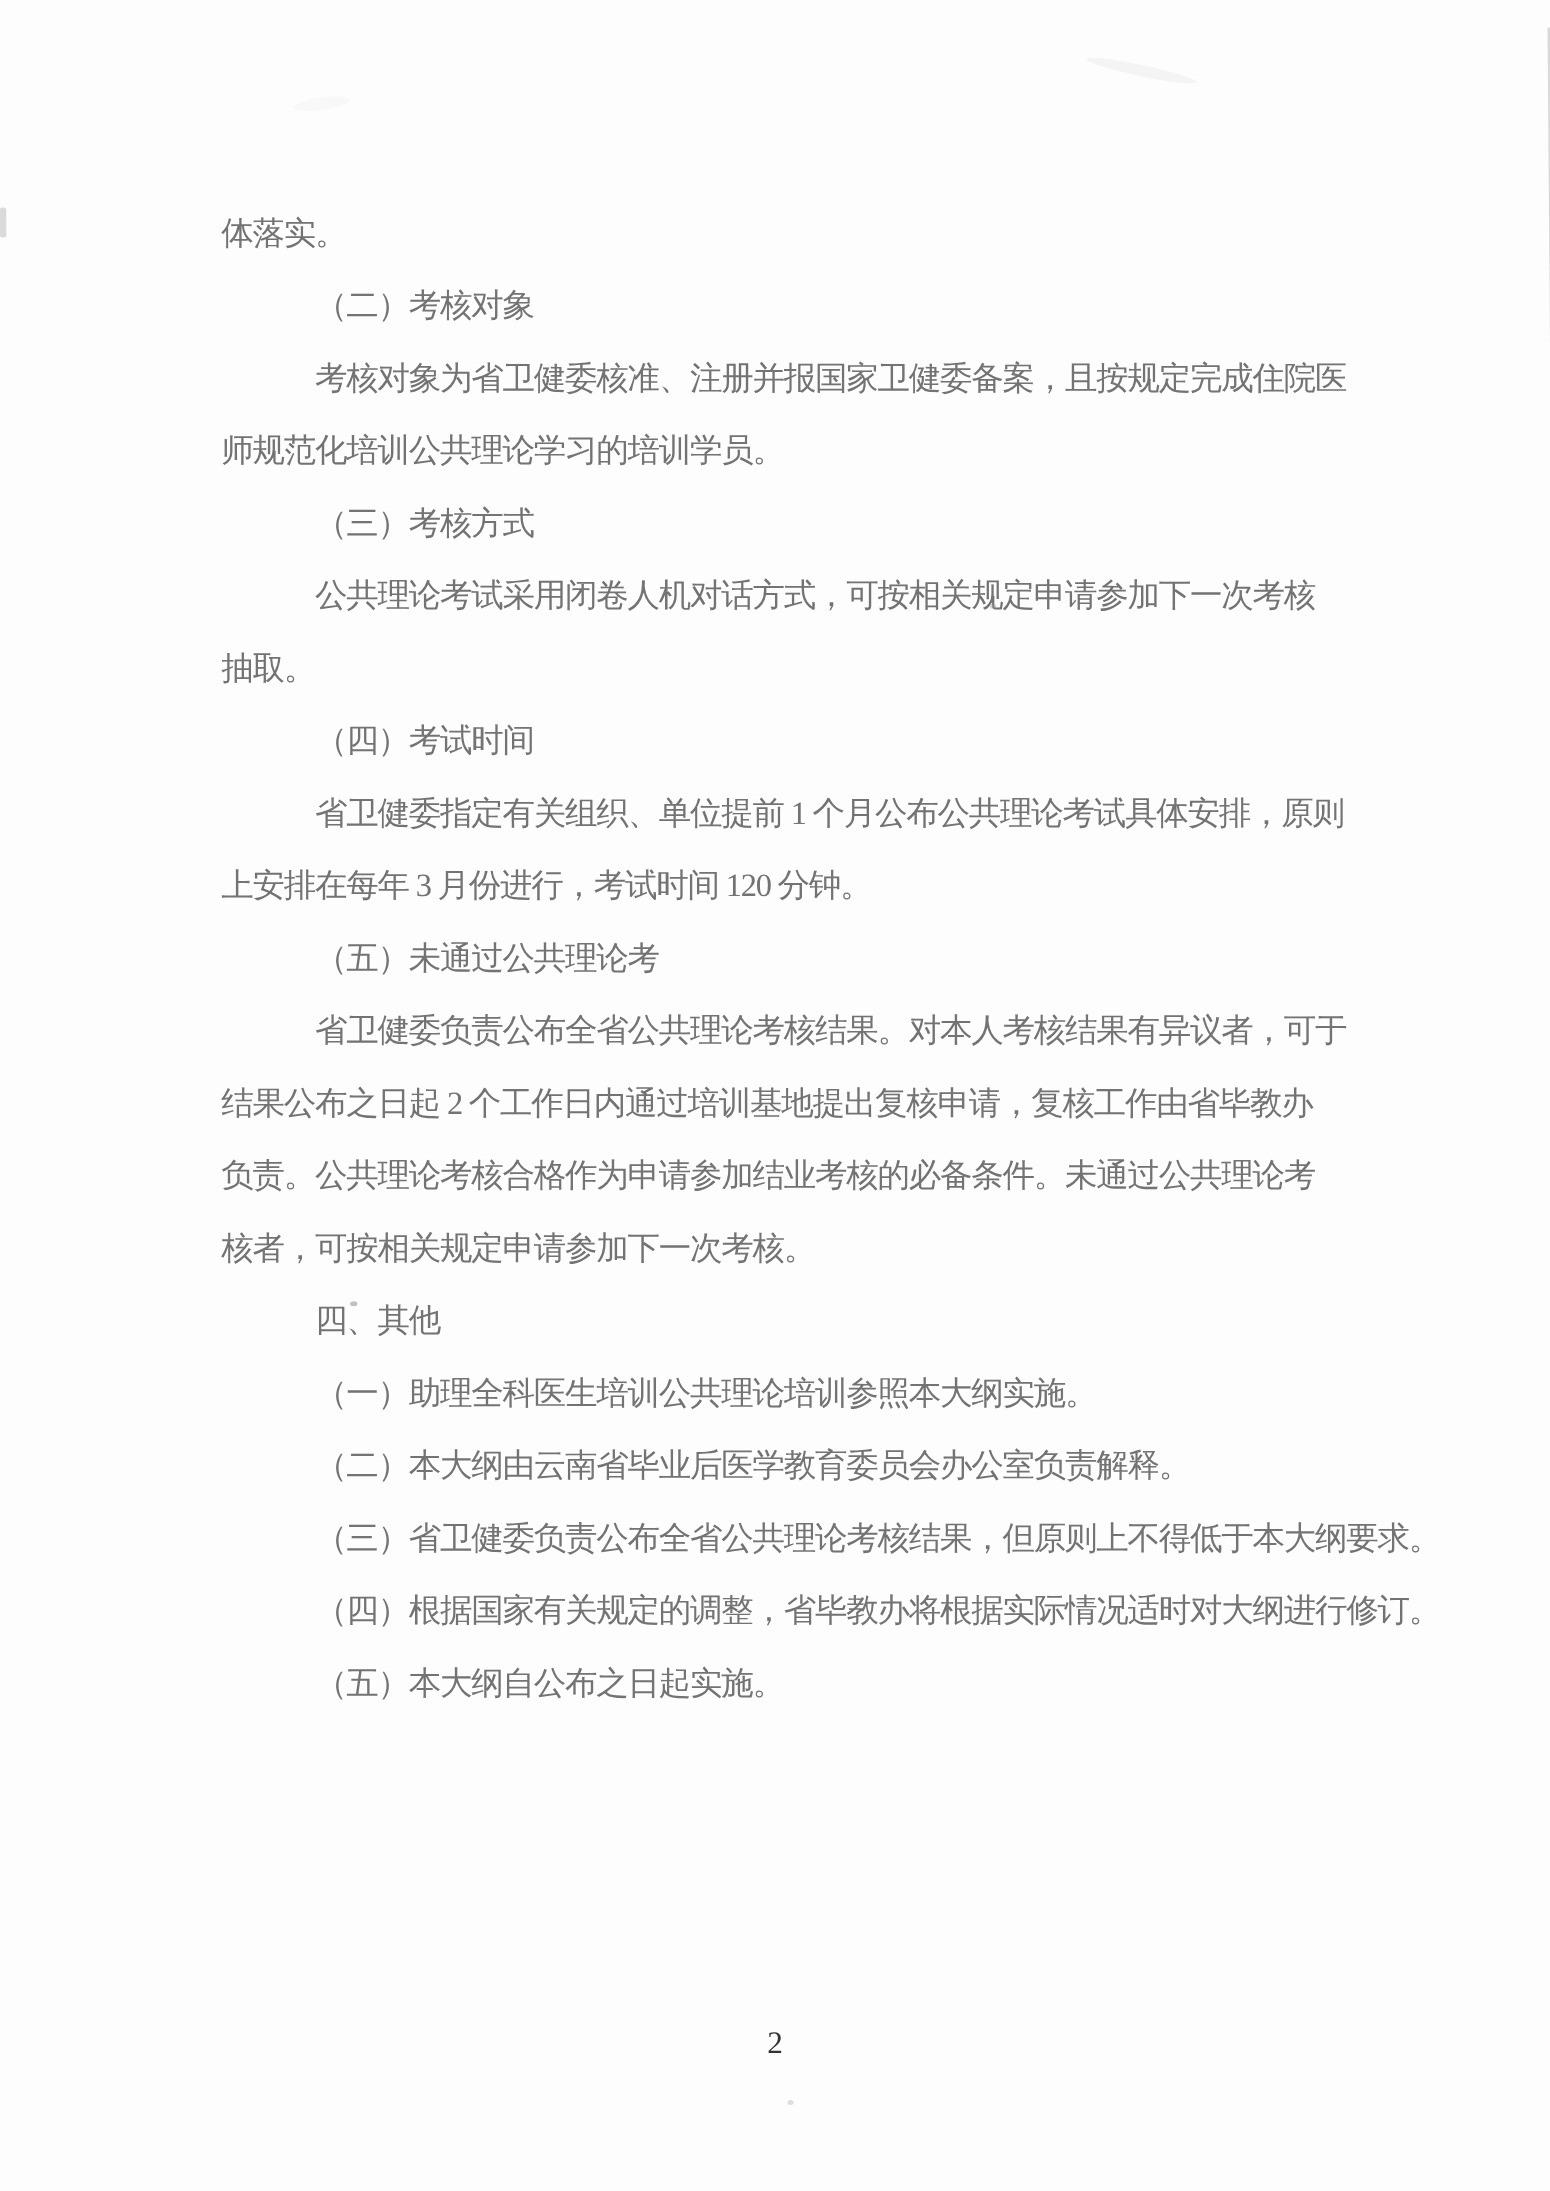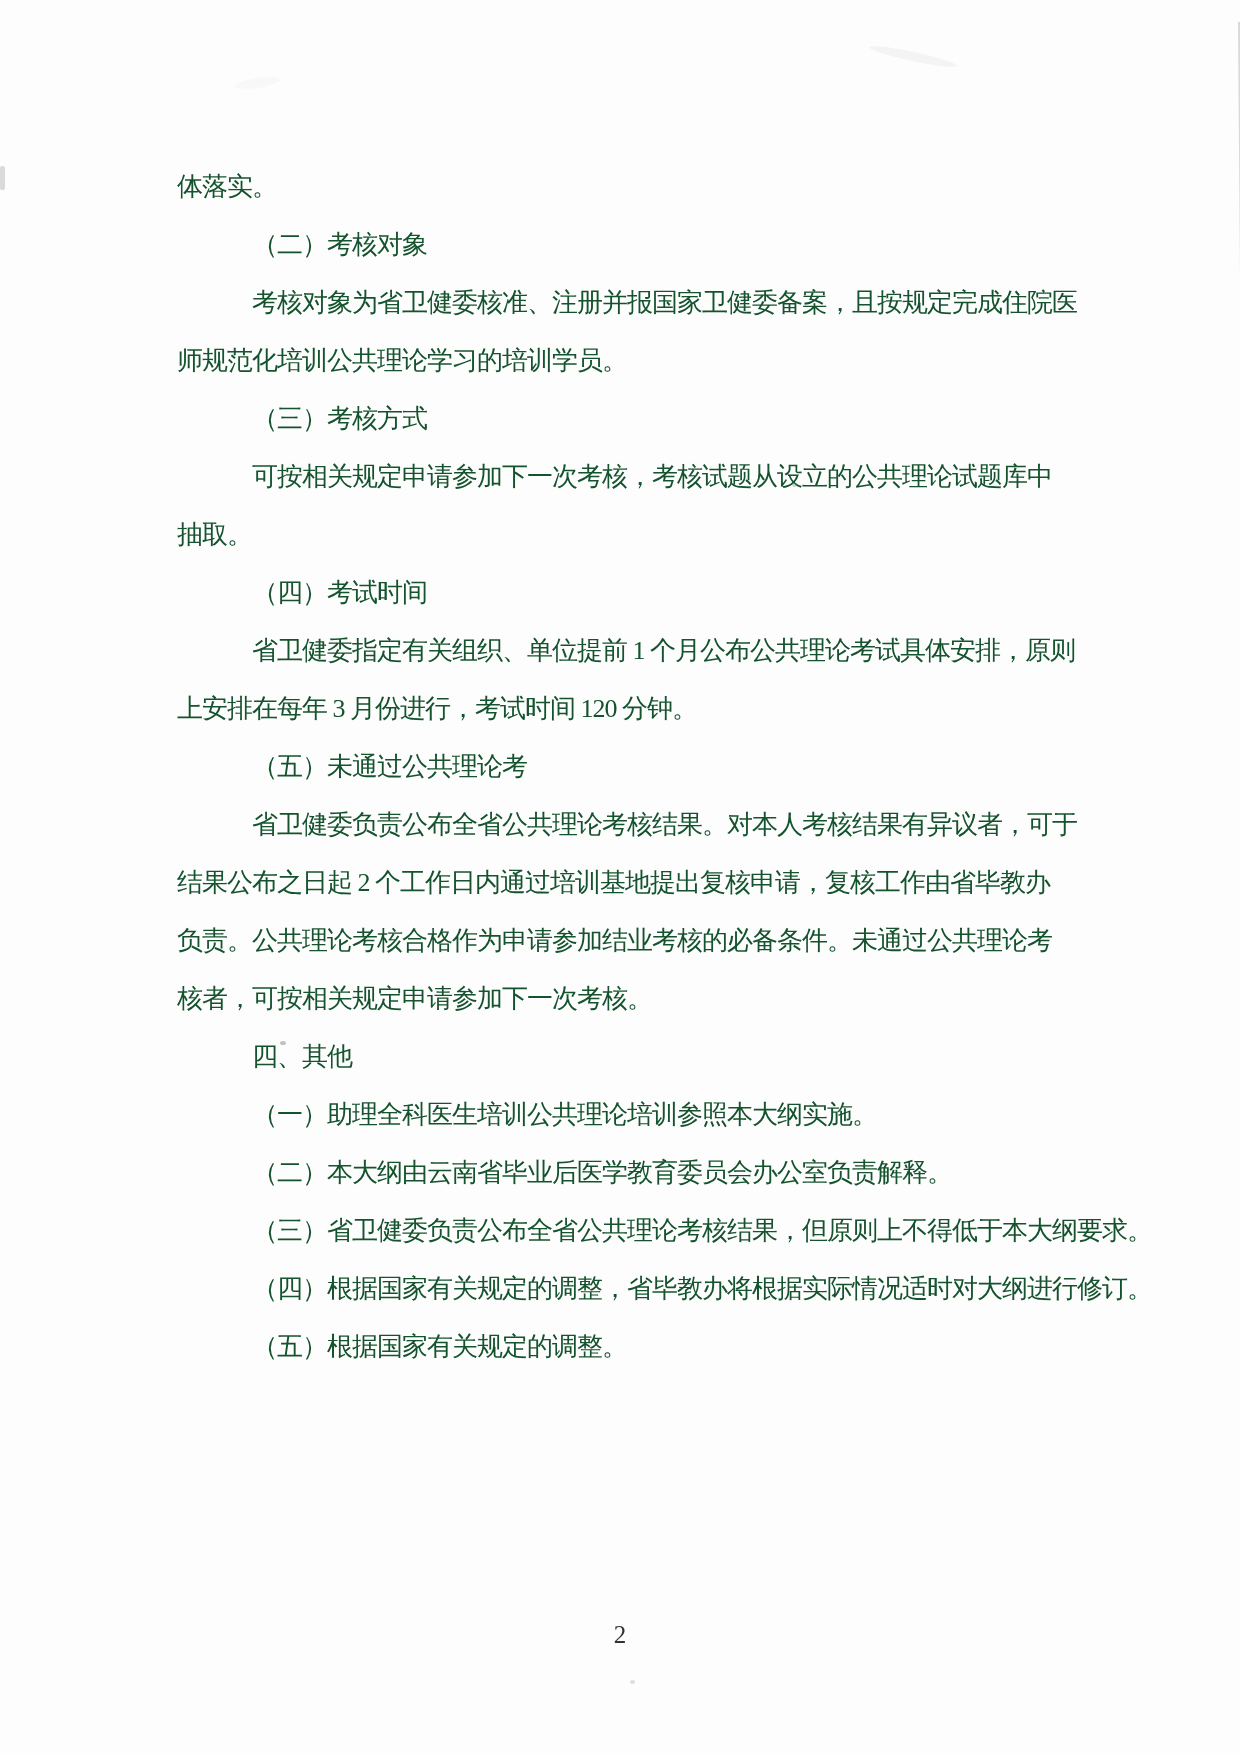--- a/index.html
+++ b/index.html
@@ -22,21 +22,21 @@
     left: 177px;
     top: 158px;
     width: 1000px;
   }
   .line {
     height: 58px;
     line-height: 58px;
     font-size: 26px;
     letter-spacing: -1px;
     white-space: nowrap;
-    color: #14532d;
+    color: #737373;
     text-rendering: optimizeLegibility;
   }
   .ind { padding-left: 75px; }
   .bold { font-weight: normal; }
   .pagenum {
     position: absolute;
     top: 1620px;
     left: 0;
     width: 100%;
     text-align: center;
@@ -68,36 +68,36 @@
 <body>
 
 <div class="page">
 
   <div class="textblock">
     <div class="line">体落实。</div>
     <div class="line ind">（二）考核对象</div>
     <div class="line ind">考核对象为省卫健委核准、注册并报国家卫健委备案，且按规定完成住院医</div>
     <div class="line">师规范化培训公共理论学习的培训学员。</div>
     <div class="line ind">（三）考核方式</div>
-    <div class="line ind">可按相关规定申请参加下一次考核，考核试题从设立的公共理论试题库中</div>
+    <div class="line ind">公共理论考试采用闭卷人机对话方式，可按相关规定申请参加下一次考核</div>
     <div class="line">抽取。</div>
     <div class="line ind">（四）考试时间</div>
     <div class="line ind">省卫健委指定有关组织、单位提前 1 个月公布公共理论考试具体安排，原则</div>
     <div class="line">上安排在每年 3 月份进行，考试时间 120 分钟。</div>
     <div class="line ind">（五）未通过公共理论考</div>
     <div class="line ind">省卫健委负责公布全省公共理论考核结果。对本人考核结果有异议者，可于</div>
     <div class="line">结果公布之日起 2 个工作日内通过培训基地提出复核申请，复核工作由省毕教办</div>
     <div class="line">负责。公共理论考核合格作为申请参加结业考核的必备条件。未通过公共理论考</div>
     <div class="line">核者，可按相关规定申请参加下一次考核。</div>
     <div class="line ind bold">四、其他</div>
     <div class="line ind">（一）助理全科医生培训公共理论培训参照本大纲实施。</div>
     <div class="line ind">（二）本大纲由云南省毕业后医学教育委员会办公室负责解释。</div>
     <div class="line ind">（三）省卫健委负责公布全省公共理论考核结果，但原则上不得低于本大纲要求。</div>
     <div class="line ind">（四）根据国家有关规定的调整，省毕教办将根据实际情况适时对大纲进行修订。</div>
-    <div class="line ind">（五）根据国家有关规定的调整。</div>
+    <div class="line ind">（五）本大纲自公布之日起实施。</div>
   </div>
 
   <div class="pagenum">2</div>
 
   <div class="vline"></div>
   <div class="artifact tick-left"></div>
   <div class="artifact streak-topright"></div>
   <div class="artifact smudge-top"></div>
   <div class="artifact speck-a"></div>
   <div class="artifact speck-b"></div>

